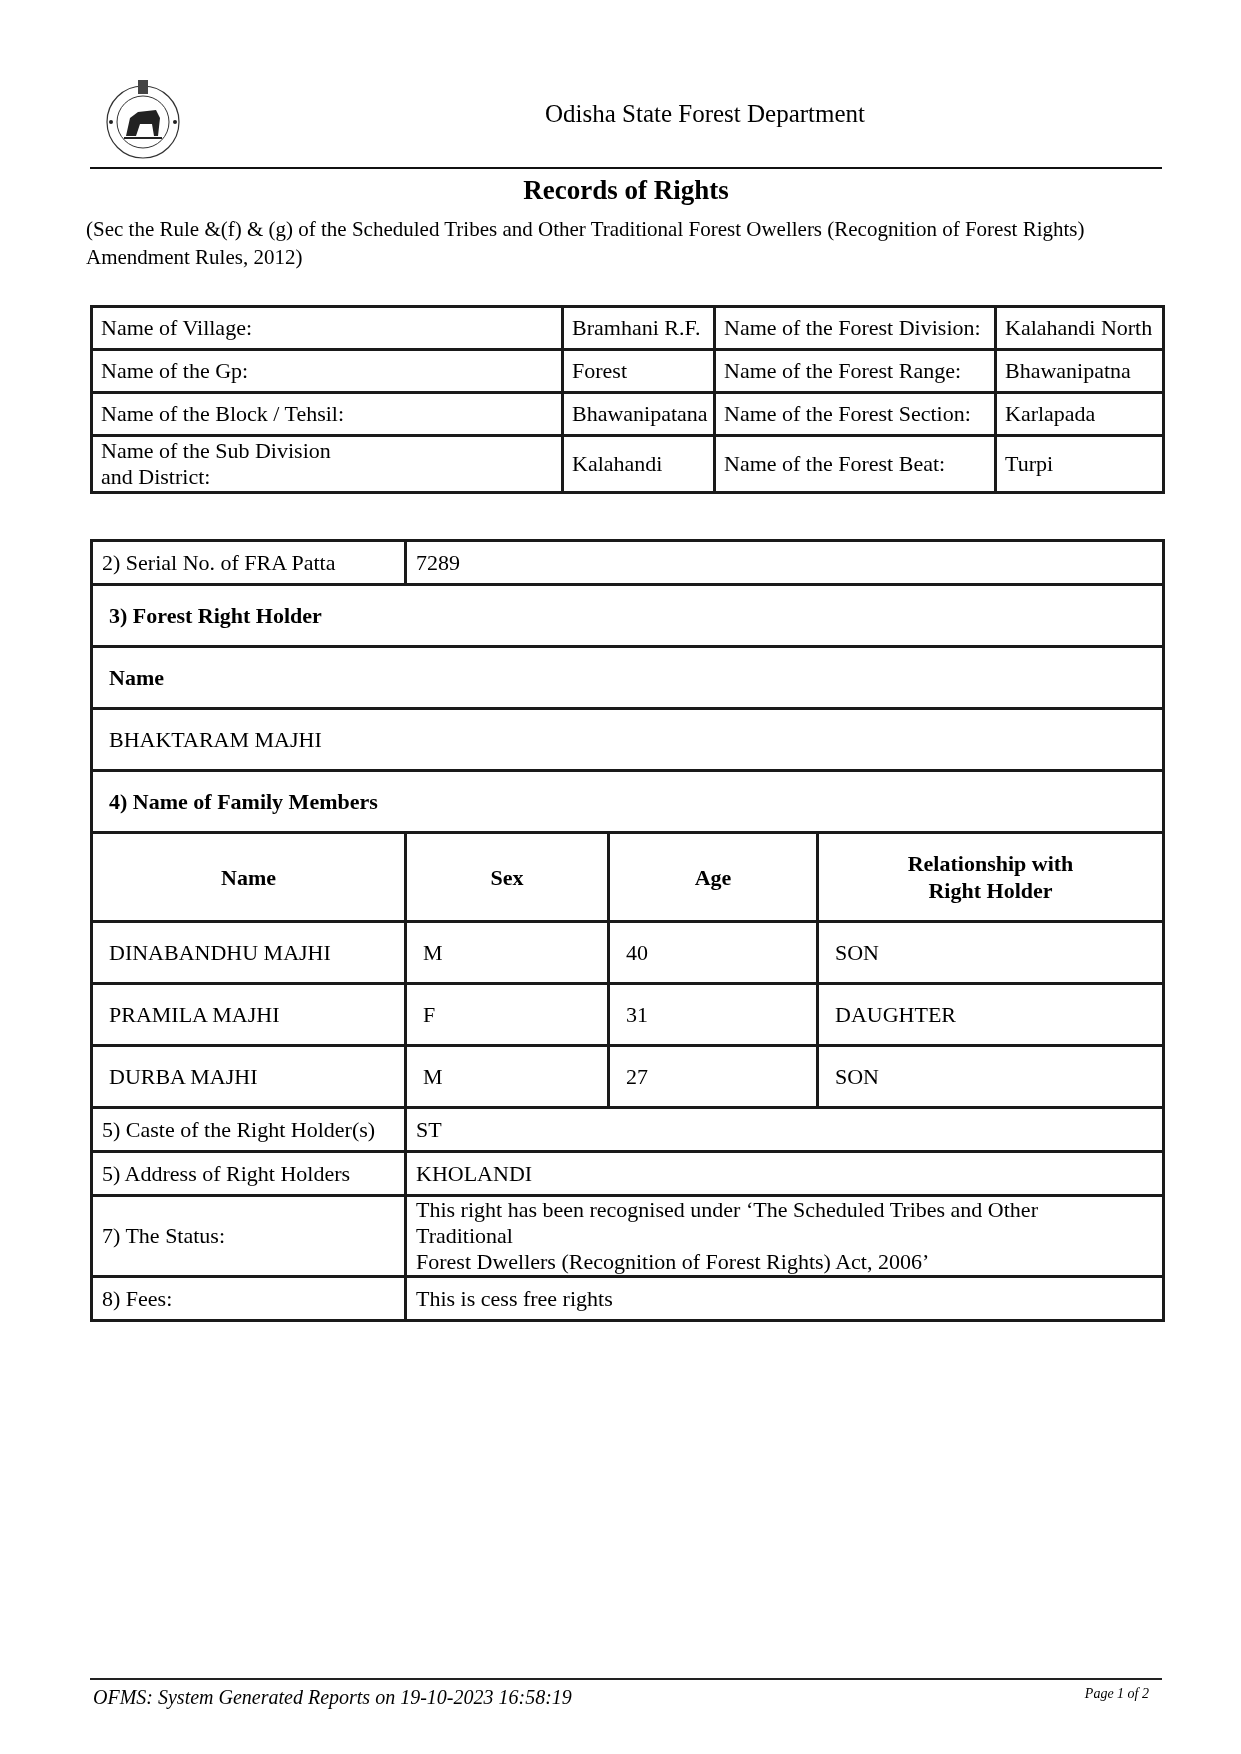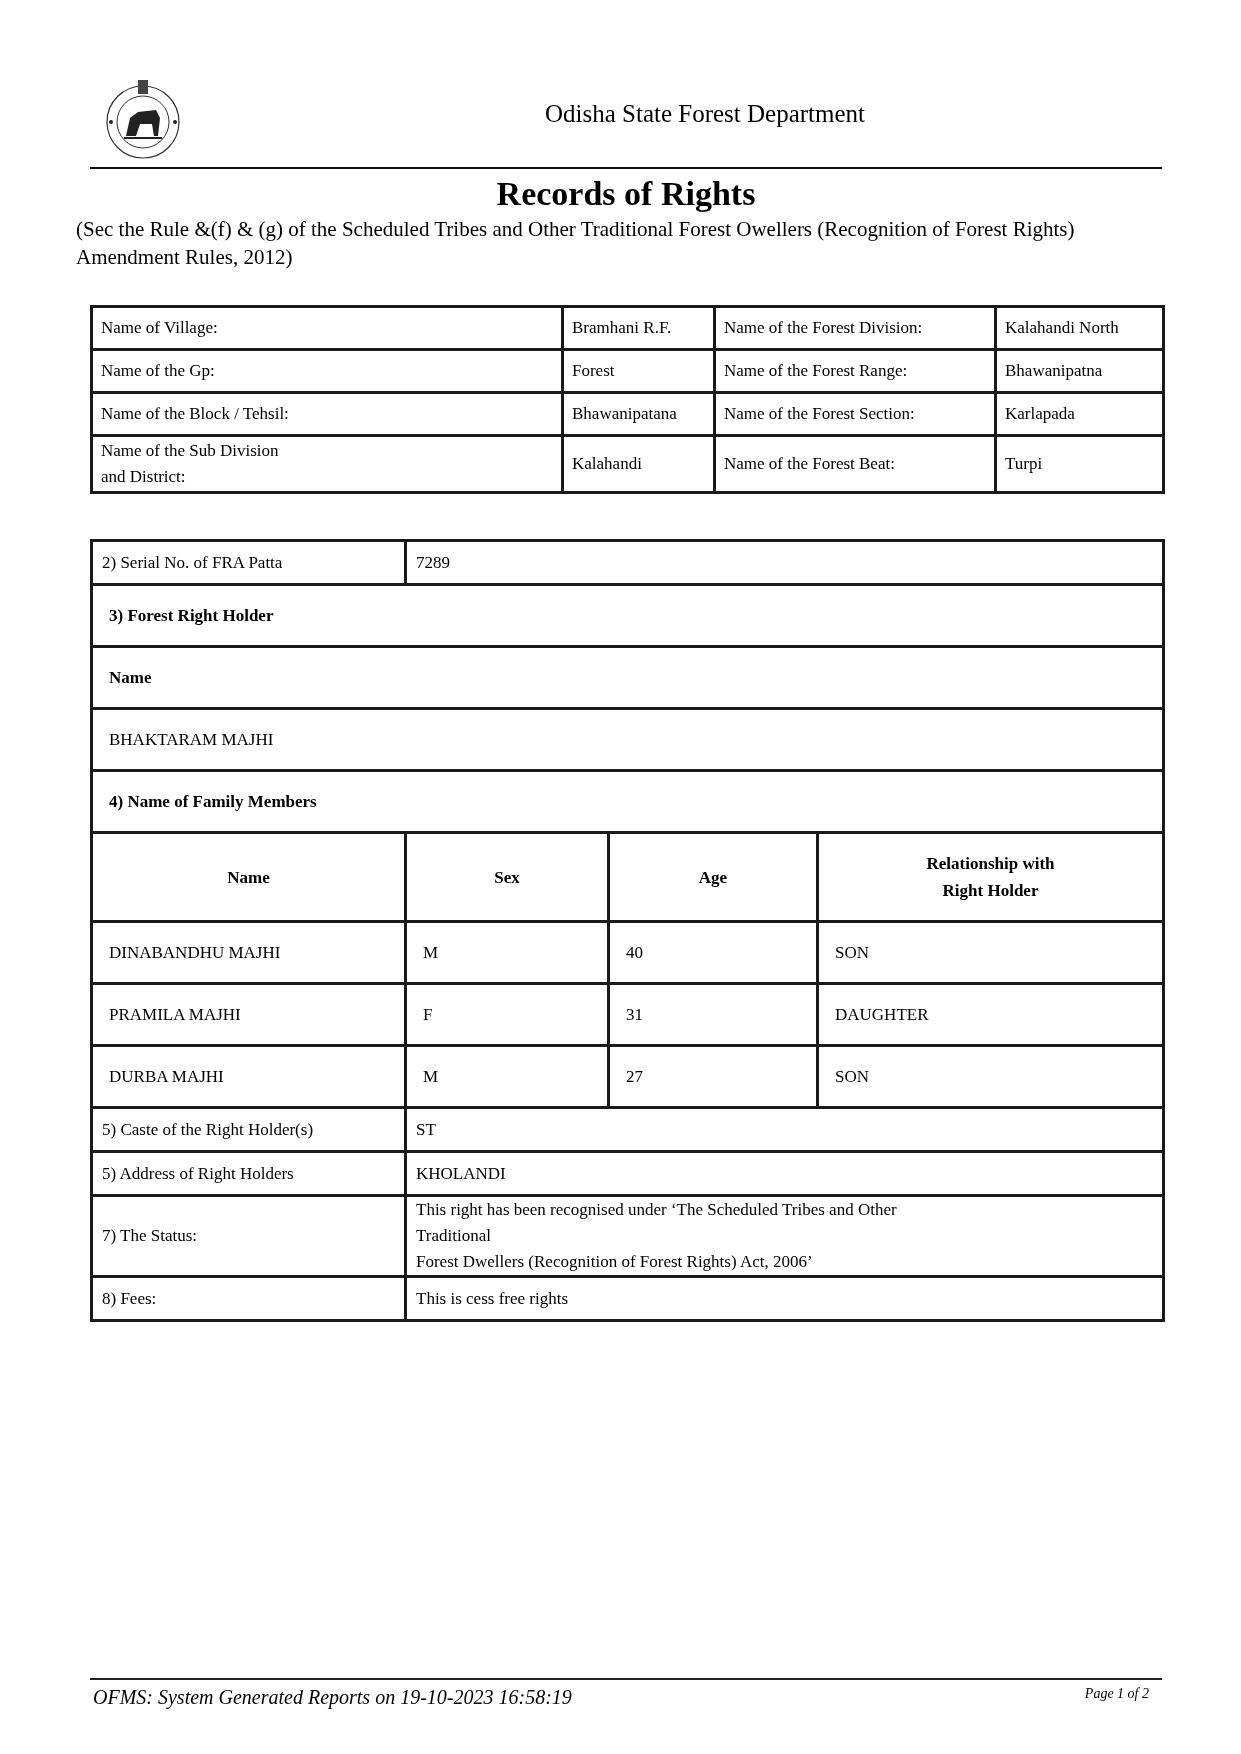--- a/index.html
+++ b/index.html
@@ -2,25 +2,25 @@
 <html><head>
 <meta charset="utf-8">
 <style>
   html, body { margin:0; padding:0; background:#ffffff; }
   body { width:1241px; height:1754px; position:relative; overflow:hidden;
          font-family:"Liberation Serif", "DejaVu Serif", serif; color:#000; }
   .abs { position:absolute; }
   #logo { left:100px; top:76px; width:86px; height:86px; }
   #org-title { left:400px; width:610px; top:100px; text-align:center; font-weight:normal; font-size:25px; }
   #header-rule { left:90px; top:167px; width:1072px; height:0; border-top:2px solid #111; }
-  #doc-title { left:90px; width:1072px; top:175px; text-align:center; font-weight:bold; font-size:34px; }
-  #subtitle { left:76px; width:1060px; top:215px; font-size:21px; line-height:28px; }
+  #doc-title { left:90px; width:1072px; top:175px; text-align:center; font-weight:bold; font-size:27px; }
+  #subtitle { left:86px; width:1060px; top:215px; font-size:21px; line-height:28px; }
 
   table { border-collapse:collapse; position:absolute; left:90px; width:1072px; table-layout:fixed; }
-  td, th { border:3px solid #1a1a1a; font-size:17px; padding:0 9px; vertical-align:middle; text-align:left; }
+  td, th { border:3px solid #1a1a1a; font-size:22px; padding:0 9px; vertical-align:middle; text-align:left; }
   th { font-weight:bold; text-align:center; line-height:27px; }
 
   #loc-table { top:305px; }
   #loc-table td { height:40px; padding:0 8px; white-space:nowrap; overflow:hidden; }
   #loc-table tr.tall td { height:54px; line-height:26px; white-space:normal; }
 
   #rec-table { top:539px; }
   #rec-table td.kv { height:41px; }
   #rec-table td.section { height:59px; font-weight:bold; padding-left:16px; }
   #rec-table td.holder { height:59px; padding-left:16px;margin-top:19px; }

